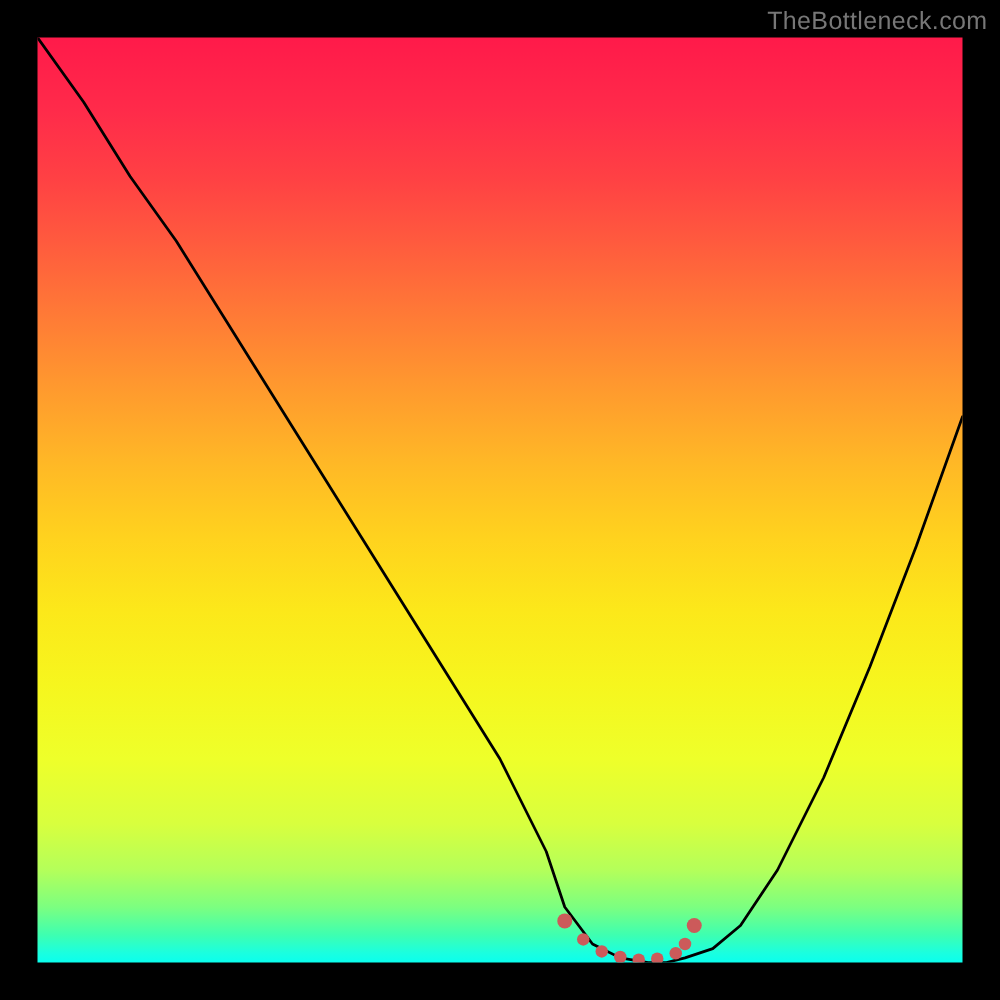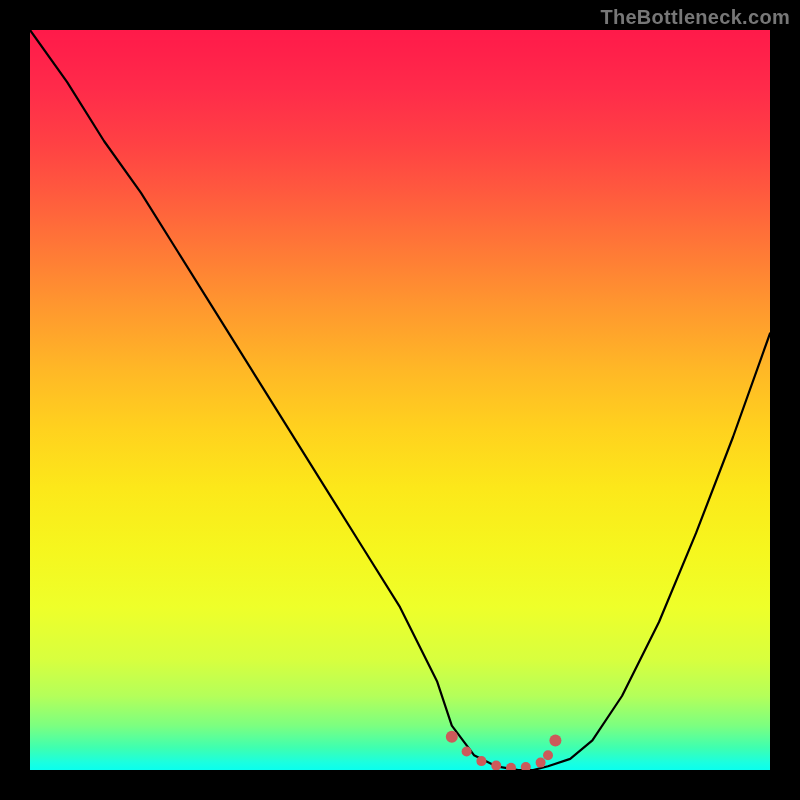--- a/index.html
+++ b/index.html
@@ -30,21 +30,21 @@
       #1affe0 99%,
       #0affee 100%
     );
   }
   .watermark {
     position: absolute;
     top: 6px;
     right: 10px;
     color: #777;
     font-size: 20px;
-    font-weight: 700;
+    font-weight: 400;
     letter-spacing: 0.3px;
   }
   svg.curve {
     position: absolute;
     left: 0; top: 0;
     width: 100%; height: 100%;
   }
 </style>
 </head>
 <body>

